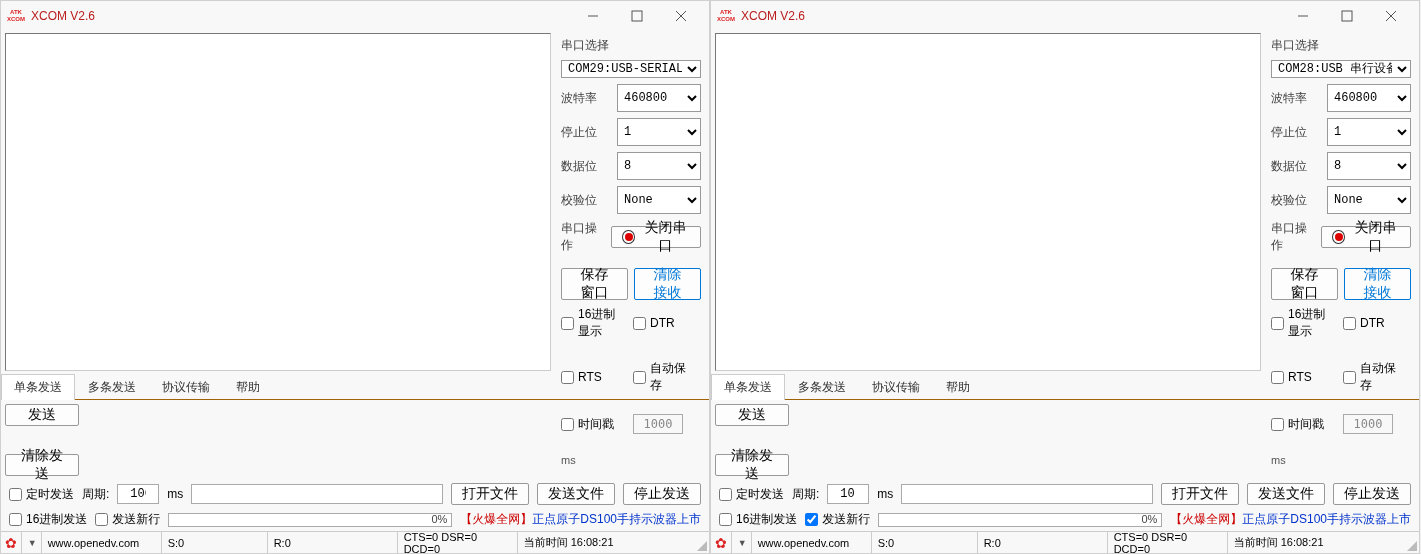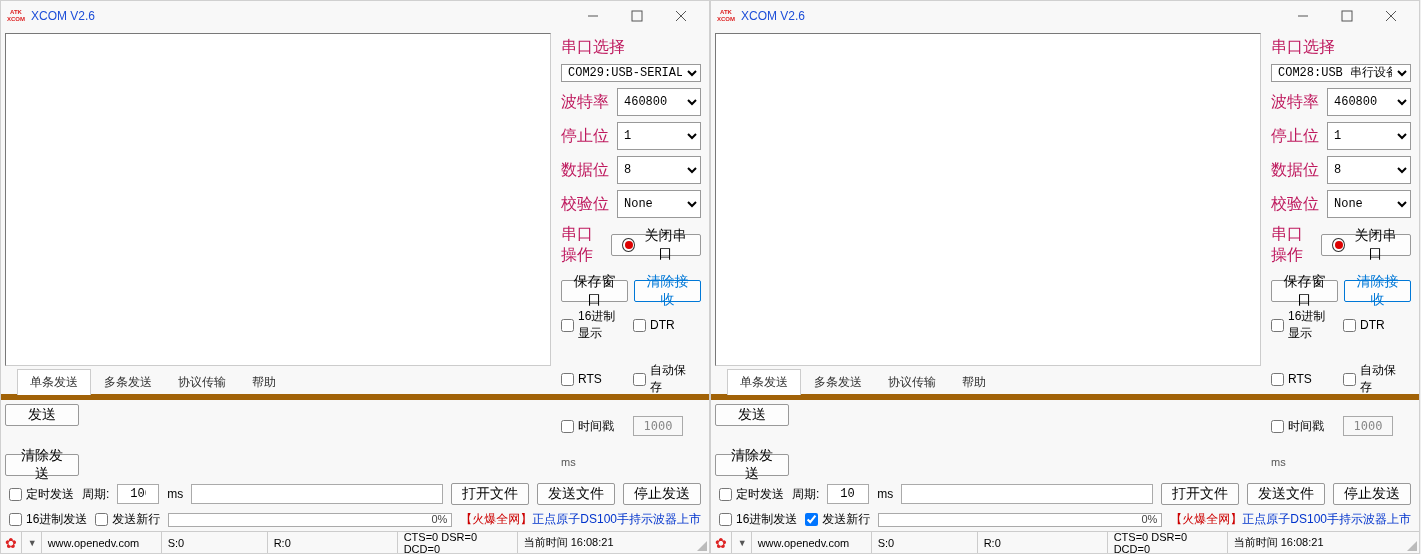--- a/index.html
+++ b/index.html
@@ -34,21 +34,21 @@
   margin-right: 6px;
   display: flex;
   flex-direction: column;
   justify-content: center;
   align-items: center;
   font-size: 6px;
   font-weight: bold;
   color: #d22;
   line-height: 7px;
 }
-.title { color: #1d4ed8; flex: 1; }
+.title { color: #b91c1c; flex: 1; }
 .winbtns { display: flex; }
 .winbtn {
   width: 44px;
   height: 28px;
   display: flex;
   align-items: center;
   justify-content: center;
   color: #666;
 }
 .winbtn svg { stroke: #555; stroke-width: 1; fill: none; }
@@ -63,21 +63,21 @@
   border: 1px inset #ccc;
   margin: 2px 0 2px 4px;
 }
 .sidepanel {
   width: 158px;
   padding: 6px 8px 4px 10px;
   display: flex;
   flex-direction: column;
   gap: 6px;
 }
-.sidepanel .lbl { font-size: 16px; color: #be185d; }
+.sidepanel .lbl { font-size: 12px; color: #404040; }
 .sidepanel select, .sidepanel .sel {
   width: 100%;
   height: 28px;
   border: 1px solid #999;
   font-family: "Consolas","Courier New",monospace;
   font-size: 12px;
   padding: 0 2px;
   background: #fff;
 }
 .row2 { display: flex; align-items: center; gap: 6px; }
@@ -100,40 +100,40 @@
 .recdot {
   width: 14px; height: 14px;
   border: 1px solid #333;
   border-radius: 50%;
   display: flex;
   align-items: center;
   justify-content: center;
 }
 .recdot::after { content:""; width:8px; height:8px; border-radius:50%; background:#d00; }
 .btnrow { display:flex; gap:6px; }
-.btnrow .btn { flex:1; padding:8px; }
+.btnrow .btn { flex:1; padding:15px; }
 .chk { display:flex; align-items:center; gap:4px; }
 .chk input { width:13px; height:13px; }
 .chkgrid { display:flex; flex-wrap:wrap; gap:20px 8px; }
 .chkgrid .chk { width: 64px; }
 .msbox {
   border: 1px solid #aaa;
   height: 20px;
   width: 50px;
   text-align: center;
   color: #888;
   font-family: Consolas,monospace;
   font-size: 12px;
   line-height: 18px;
 }
 .msu { color:#555; font-size:11px; }
 .tabs {
   display: flex;
-  border-bottom: 6px solid #a16207;
-  padding: 0 16px;
+  border-bottom: 1px solid #a16207;
+  padding: 0 0;
 }
 .tab {
   padding: 4px 12px 4px 12px;
   font-size: 12px;
   color: #333;
   border: 1px solid transparent;
   border-bottom: none;
   position: relative;
   top: 1px;
   background: transparent;

